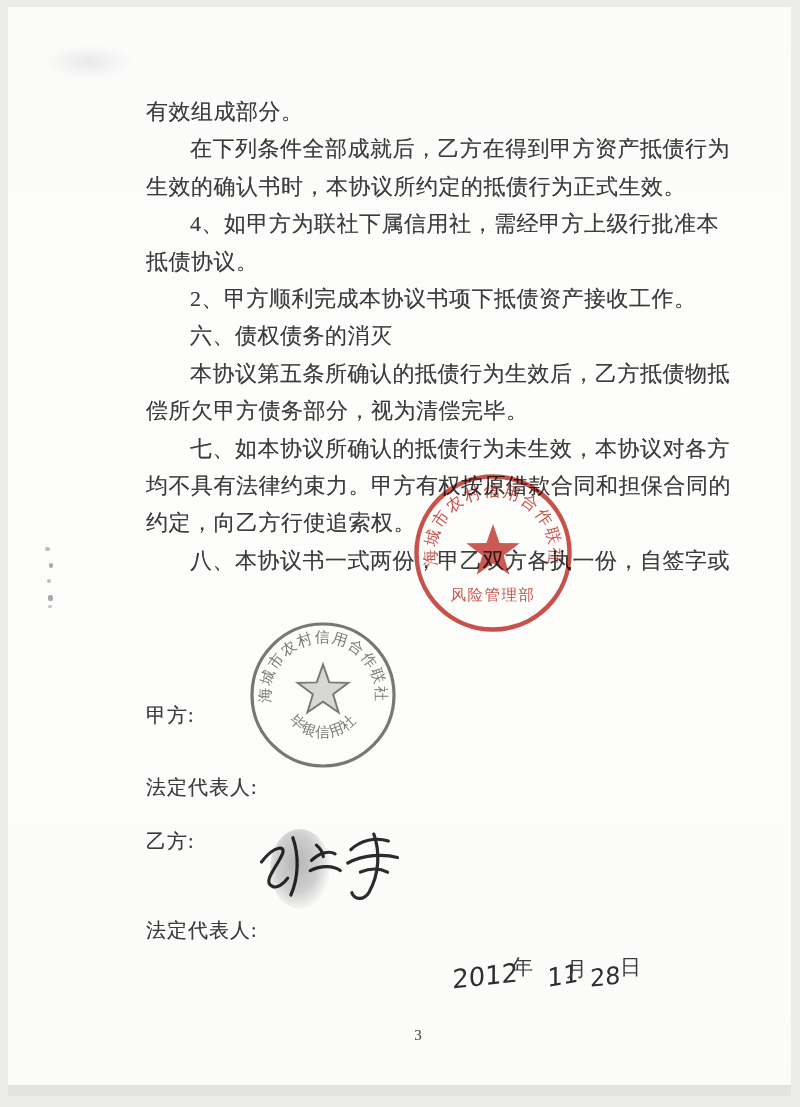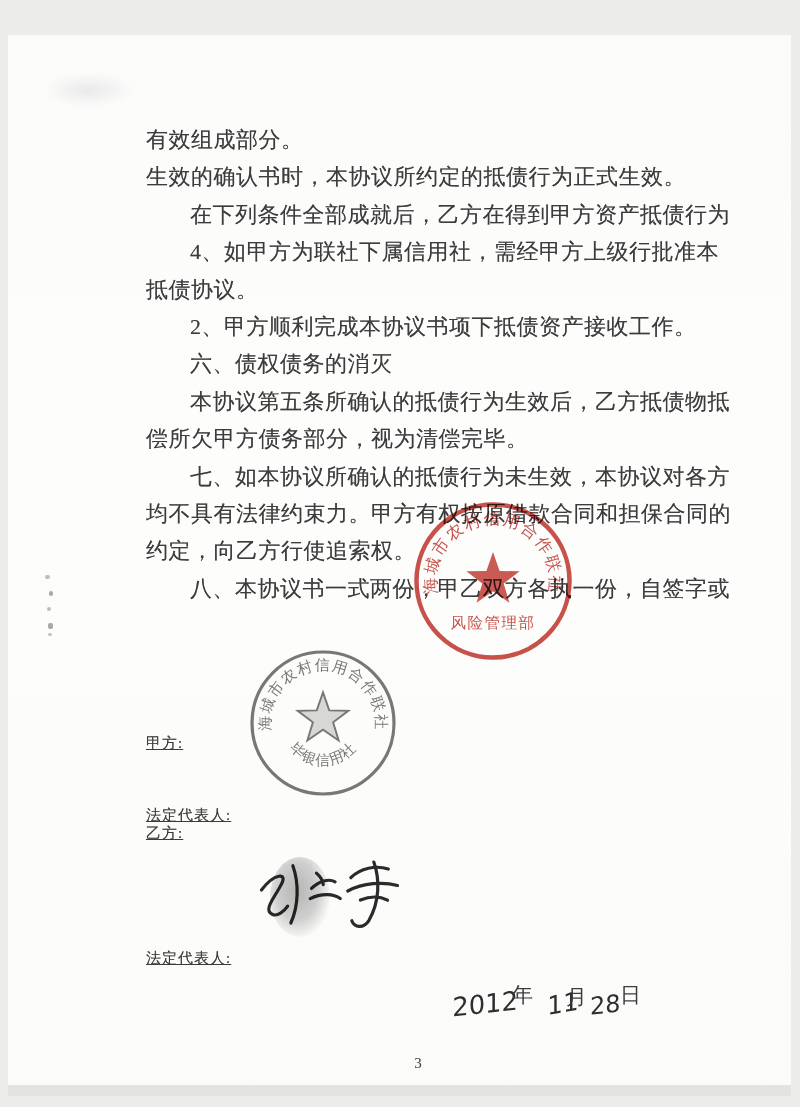--- a/index.html
+++ b/index.html
@@ -4,36 +4,34 @@
 <style>
   html,body{margin:0;padding:0;}
   body{
     width:800px;height:1107px;position:relative;overflow:hidden;
     background:#ececea;
     font-family:"Liberation Serif","DejaVu Serif",serif;
   }
   .page{
     position:absolute;left:8px;top:7px;right:9px;bottom:11px;
     background:linear-gradient(180deg,#fbfbfa 0%,#fdfdfc 40%,#fbfbf9 100%);
-    margin-top:28px;
   }
   .bottom-strip{position:absolute;left:0;right:0;bottom:0;height:11px;background:#e3e3e1;}
   
   .body-text{
     position:absolute;left:138px;top:86px;width:600px;
     font-size:22px;line-height:37.4px;letter-spacing:0.5px;
     color:#3c3c3e;text-shadow:0 0 0.5px rgba(70,70,70,.55);
   }
   .line{white-space:nowrap;}
   .line.indent{padding-left:44px;}
   .label{
-    position:absolute;left:138px;font-size:15px;line-height:37px;
+    position:absolute;left:138px;font-size:20px;line-height:37px;
     color:#3c3c3e;letter-spacing:1px;text-shadow:0 0 0.5px rgba(70,70,70,.55);
     white-space:nowrap;
-    text-decoration:underline;
   }
   
   .date-row{position:absolute;left:444px;top:938px;height:50px;color:#333;}
   .hand{
     position:absolute;font-family:"DejaVu Sans",sans-serif;
     color:#2e2e30;transform-origin:center;
   }
   .unit{position:absolute;font-size:21px;color:#3c3c3e;}
   .page-number{
     position:absolute;left:398px;top:1020px;width:24px;text-align:center;
@@ -70,37 +68,37 @@
 
   <div class="smudge-topleft"></div>
   <div class="speck s1"></div>
   <div class="speck s2"></div>
   <div class="speck s3"></div>
   <div class="speck s4"></div>
   <div class="speck s5"></div>
 
   <div class="body-text">
       <div class="line">有效组成部分。</div>
+      <div class="line indent">在下列条件全部成就后，乙方在得到甲方资产抵债行为</div>
       <div class="line">生效的确认书时，本协议所约定的抵债行为正式生效。</div>
-      <div class="line indent">在下列条件全部成就后，乙方在得到甲方资产抵债行为</div>
       <div class="line indent">4、如甲方为联社下属信用社，需经甲方上级行批准本</div>
       <div class="line">抵债协议。</div>
       <div class="line indent">2、甲方顺利完成本协议书项下抵债资产接收工作。</div>
       <div class="line indent">六、债权债务的消灭</div>
       <div class="line indent">本协议第五条所确认的抵债行为生效后，乙方抵债物抵</div>
       <div class="line">偿所欠甲方债务部分，视为清偿完毕。</div>
       <div class="line indent">七、如本协议所确认的抵债行为未生效，本协议对各方</div>
       <div class="line">均不具有法律约束力。甲方有权按原借款合同和担保合同的</div>
       <div class="line">约定，向乙方行使追索权。</div>
       <div class="line indent">八、本协议书一式两份，甲乙双方各执一份，自签字或</div>
     </div>
 
   <div class="label" style="top:690px">甲方:</div>
   <div class="label" style="top:762px">法定代表人:</div>
-  <div class="label" style="top:780px">乙方:</div>
+  <div class="label" style="top:816px">乙方:</div>
   <div class="label" style="top:905px">法定代表人:</div>
 
   <div class="date-row">
     <span class="hand" style="left:0px;top:16px;font-size:26px;transform:rotate(-6deg) skewX(-6deg);">2012</span>
     <span class="unit" style="left:60px;top:8px;">年</span>
     <span class="hand" style="left:95px;top:16px;font-size:25px;transform:rotate(-10deg) skewX(-10deg);">11</span>
     <span class="unit" style="left:114px;top:10px;">月</span>
     <span class="hand" style="left:138px;top:18px;font-size:24px;transform:rotate(-6deg) skewX(-6deg);">28</span>
     <span class="unit" style="left:168px;top:8px;">日</span>
   </div>

